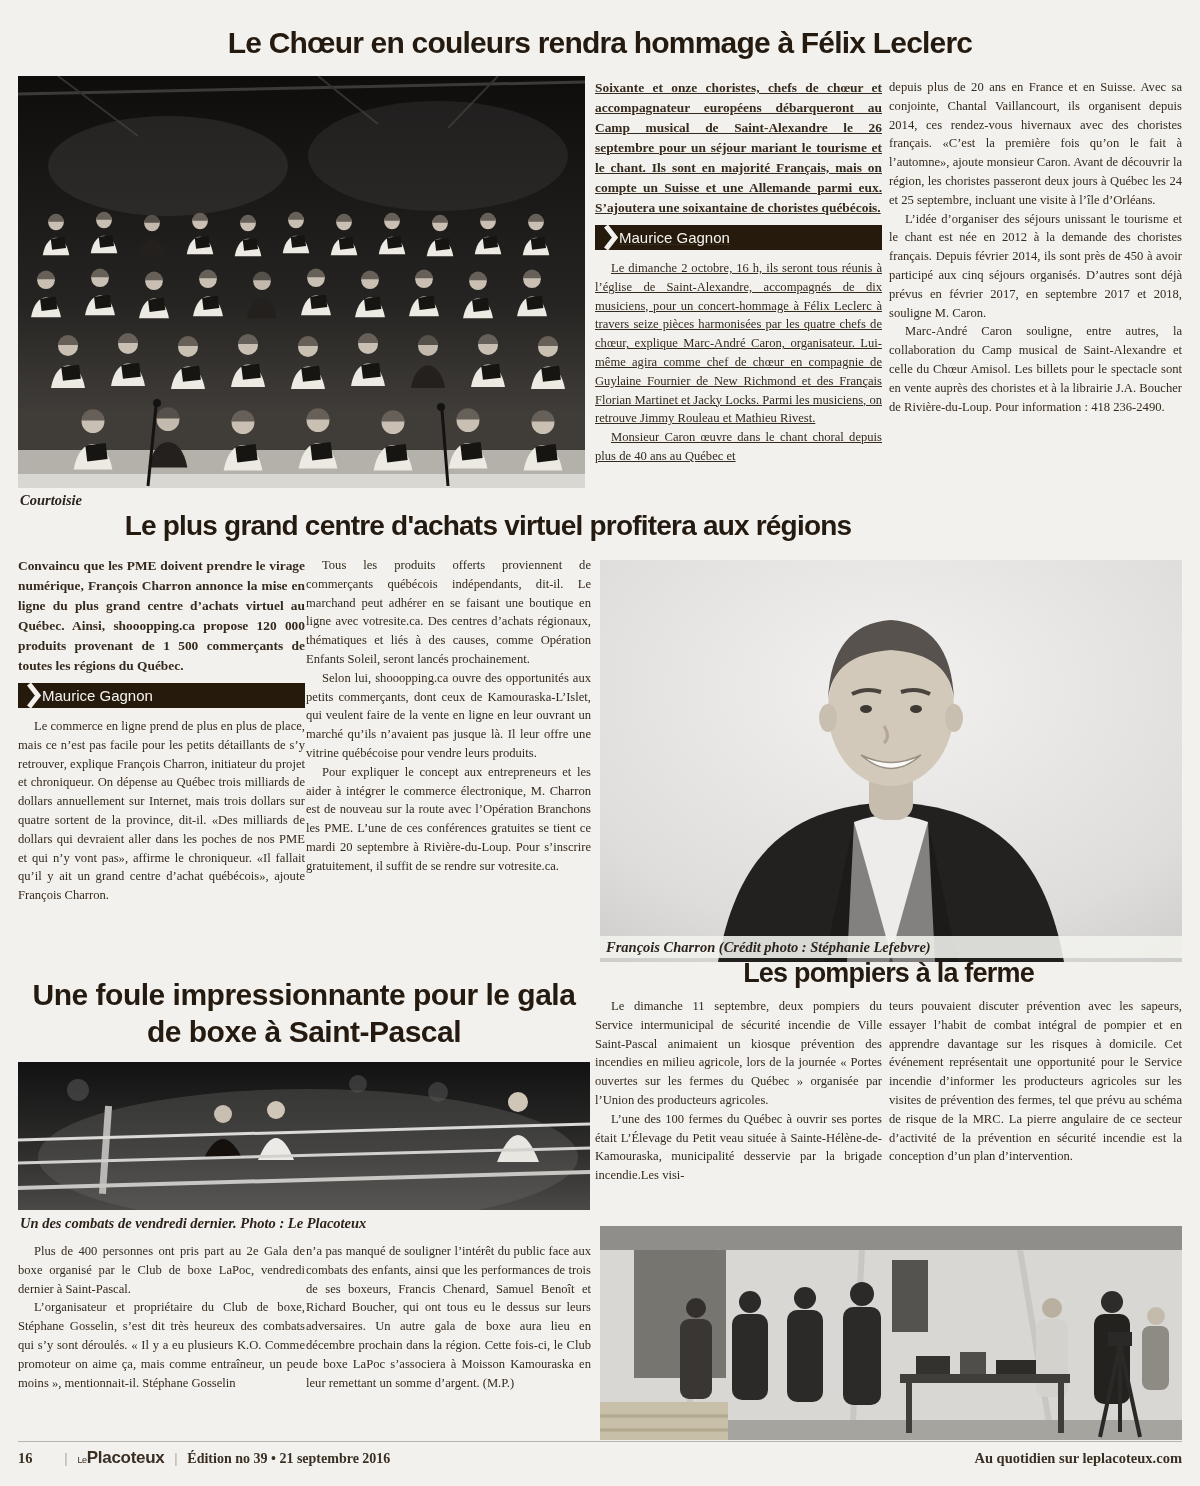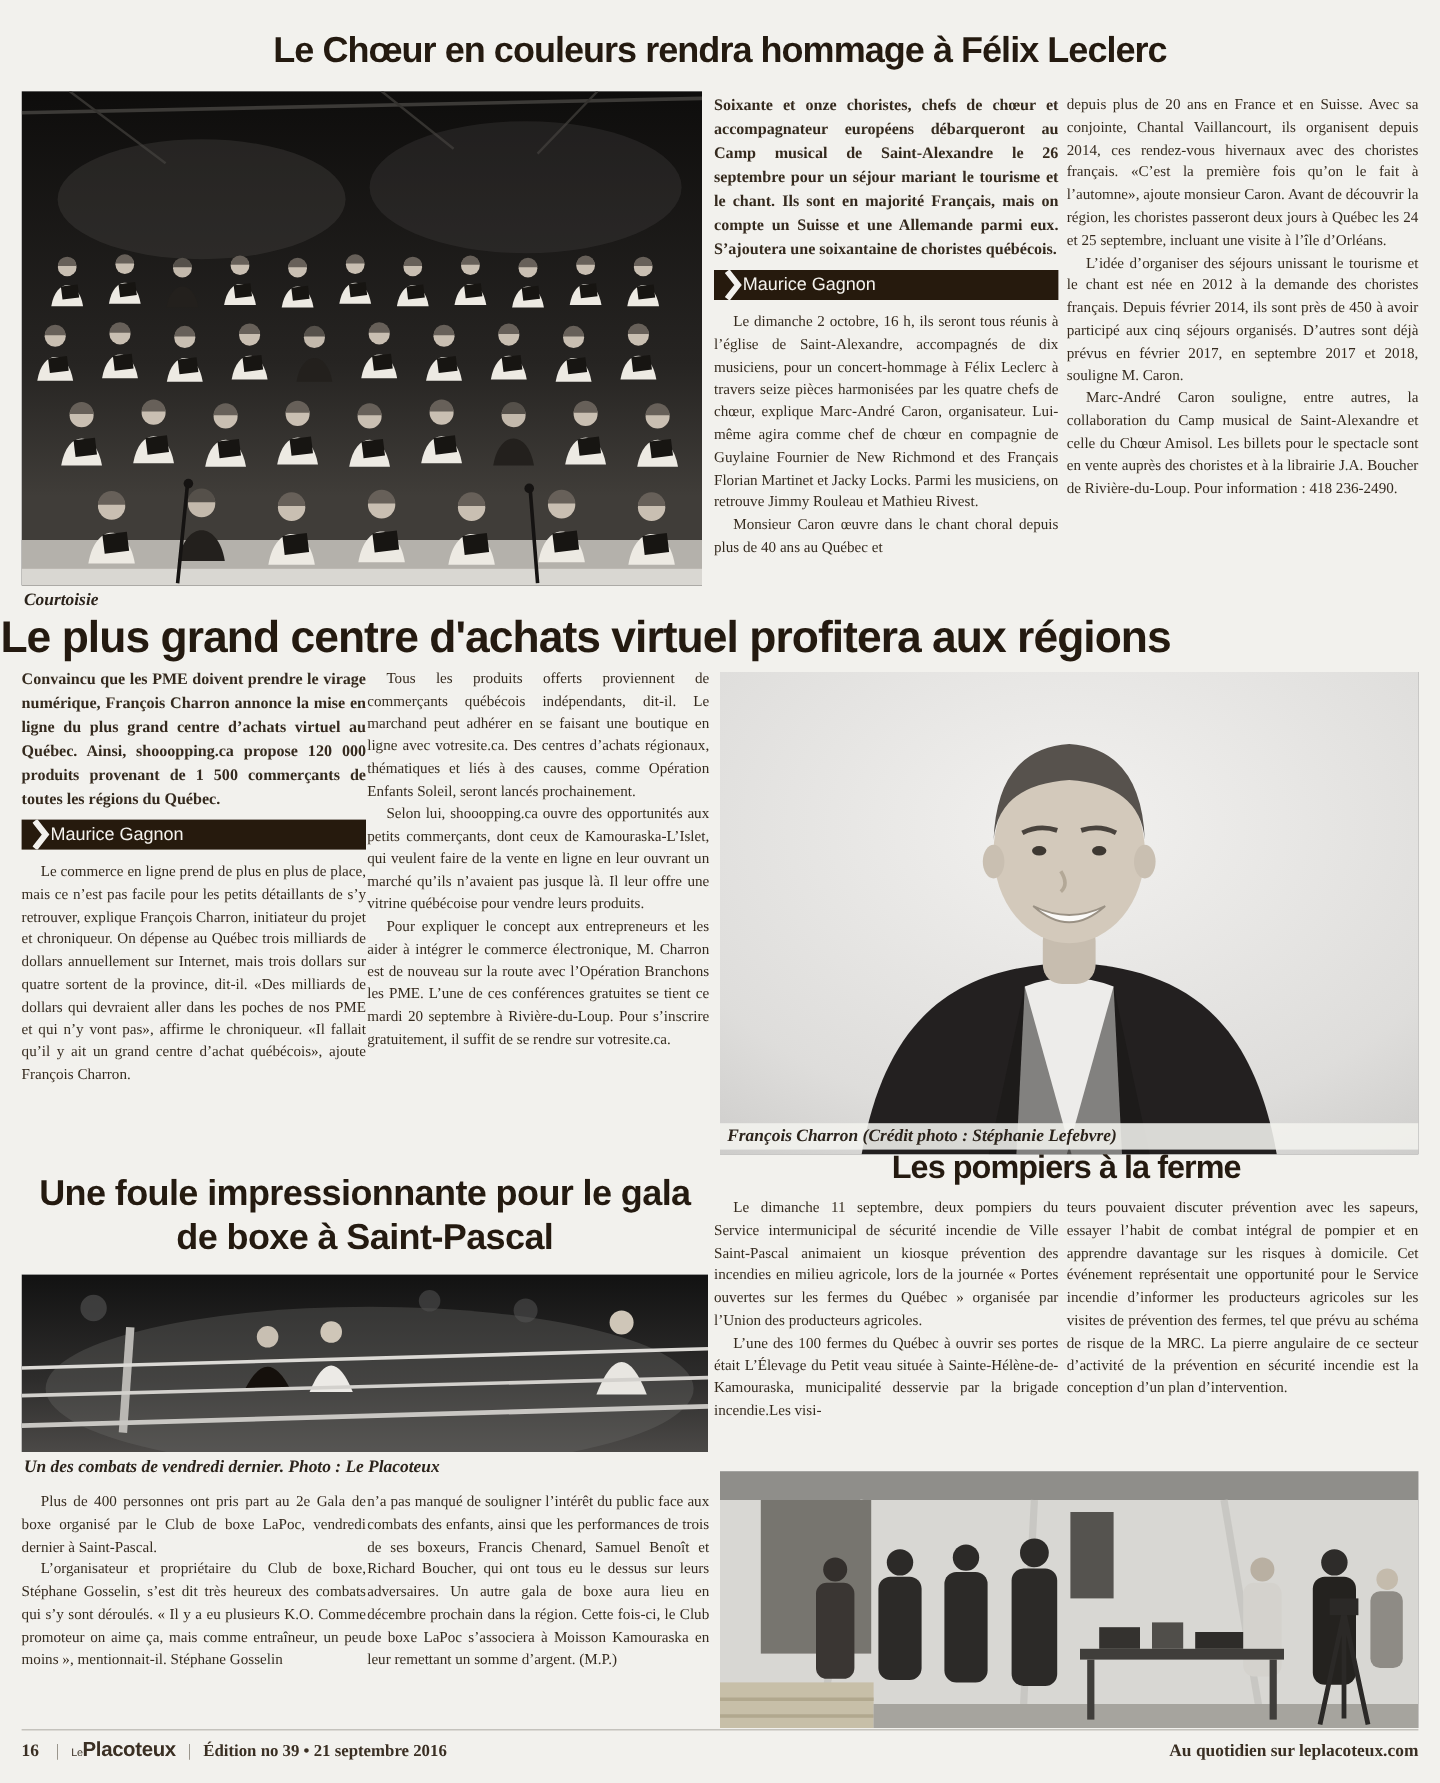--- a/index.html
+++ b/index.html
@@ -7,21 +7,21 @@
     position:relative;width:1200px;height:1486px;margin:0 auto;
     background:#f2f1ed;color:#352a1e;overflow:hidden;
     font-family:"Liberation Serif", serif;
   }
   .headline{
     position:absolute;text-align:center;color:#241a10;
     font-family:"Liberation Sans", sans-serif;font-weight:700;
     letter-spacing:-0.8px;line-height:1.1;
   }
   .h1{left:0;width:1200px;top:26px;font-size:30px;}
-  .h2{left:0;width:976px;top:511px;font-size:37px;}
+  .h2{left:0;width:976px;top:511px;font-size:28px;}
   .h3{left:18px;width:572px;top:976px;font-size:30px;line-height:37px;letter-spacing:-0.5px;}
   .h4{left:595px;width:587px;top:959px;font-size:27px;}
   .col{position:absolute;text-align:justify;}
   .col p{margin:0;font-size:12.6px;line-height:18.8px;text-indent:16px;
          hyphens:auto;-webkit-hyphens:auto;}
   .col p.cont{text-indent:0;}
   .lead{font-weight:700;font-size:13.4px !important;line-height:20px !important;text-indent:0 !important;}
   .byline{
     position:relative;height:25px;margin:7px 0 9px 0;background:#261a0d;
     display:flex;align-items:center;padding-left:24px;box-sizing:border-box;
@@ -37,21 +37,21 @@
   .caption.overlay{
     background:rgba(243,242,238,0.88);padding:0 6px;box-sizing:border-box;
   }
   .footer{
     position:absolute;left:18px;top:1441px;width:1164px;
     border-top:1px solid #b9b6b0;padding-top:6px;
     display:flex;justify-content:space-between;align-items:baseline;
     font-size:14.5px;color:#3a2f23;
   }
   .footer .left{display:flex;align-items:baseline;gap:10px;}
-  .footer .pageno{font-weight:700;margin-right:4px;}
+  .footer .pageno{font-weight:700;margin-right:22px;}
   .footer .sep{color:#8d887f;}
   .brand{font-family:"Liberation Sans", sans-serif;font-weight:700;font-size:17px;letter-spacing:-0.3px;}
   .brand .le{font-size:9px;font-weight:400;vertical-align:baseline;}
   .footer .edition{font-weight:700;font-size:14px;}
   .footer .tagline{font-size:14.5px;font-weight:bold;}
 </style>
 </head>
 <body>
 
 <div class="page">
@@ -122,21 +122,21 @@
         <use href="#ch" transform="translate(375,349) scale(1.14)"></use>
         <use href="#ch" transform="translate(450,347) scale(1.14)"></use>
         <use href="#ch" transform="translate(525,349) scale(1.14)"></use>
       <path d="M130,410 L138,330 M430,410 L424,334" stroke="#151312" stroke-width="3"></path>
       <circle cx="139" cy="327" r="4" fill="#151312"></circle>
         <circle cx="423" cy="331" r="4" fill="#151312"></circle>
     </svg>
   </div>
   <div class="caption" style="left:20px;top:489px;width:565px;">Courtoisie</div>
 
-  <div class="col" style="left:595px;top:78px;width:287px;">
+  <div class="col" style="left:595px;top:78px;width:287px;text-decoration:underline;">
     <p class="lead">Soixante et onze choristes, chefs de chœur et accompagnateur européens débarqueront au Camp musical de Saint-Alexandre le 26 septembre pour un séjour mariant le tourisme et le chant. Ils sont en majorité Français, mais on compte un Suisse et une Allemande parmi eux. S’ajoutera une soixantaine de choristes québécois.</p>
     <div class="byline">
       <span class="chev">
         <svg width="16" height="25" viewBox="0 0 16 25">
             <path d="M2 1 L11 12.5 L2 24" stroke="#f2f1ed" stroke-width="5" fill="none"></path>
           </svg>
       </span>
       <span>Maurice Gagnon</span>
     </div>
     <p>Le dimanche 2 octobre, 16 h, ils seront tous réunis à l’église de Saint-Alexandre, accompagnés de dix musiciens, pour un concert-hommage à Félix Leclerc à travers seize pièces harmonisées par les quatre chefs de chœur, explique Marc-André Caron, organisateur. Lui-même agira comme chef de chœur en compagnie de Guylaine Fournier de New Richmond et des Français Florian Martinet et Jacky Locks. Parmi les musiciens, on retrouve Jimmy Rouleau et Mathieu Rivest.</p>

